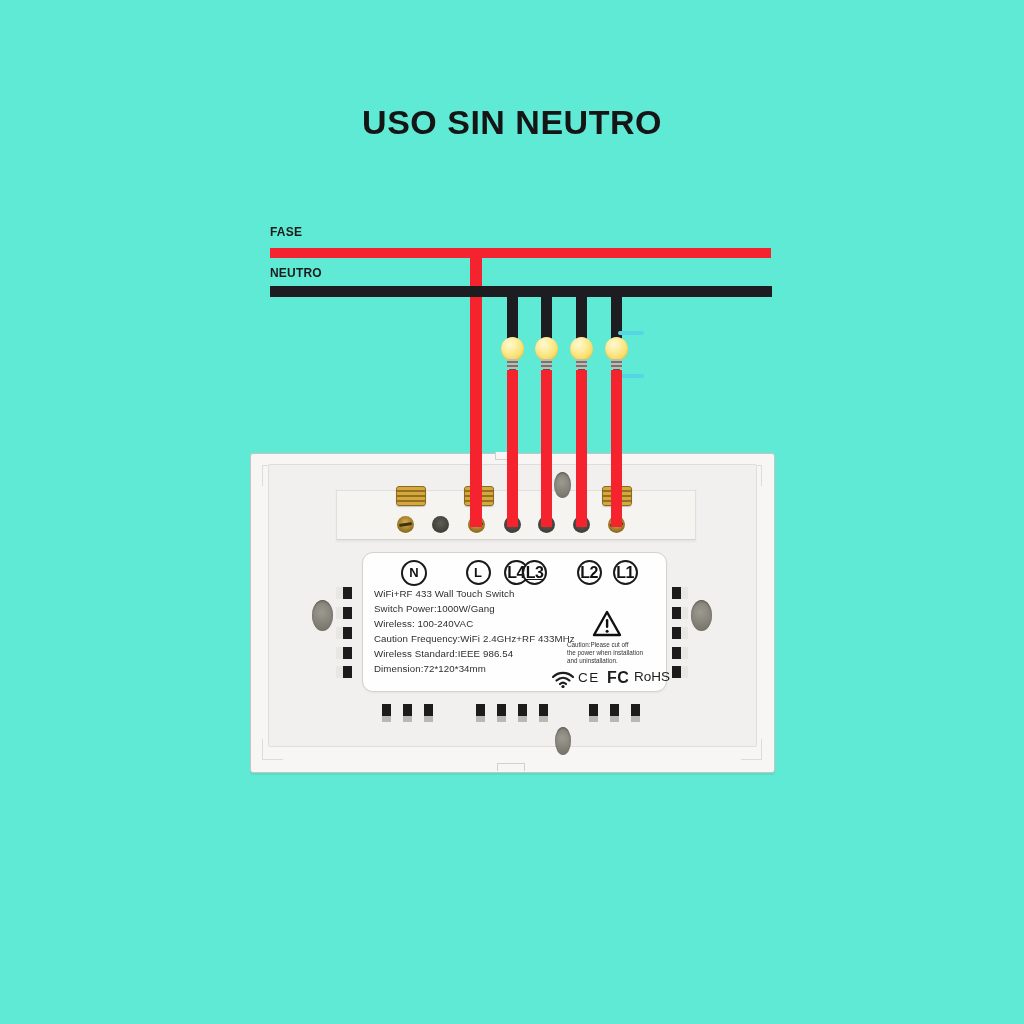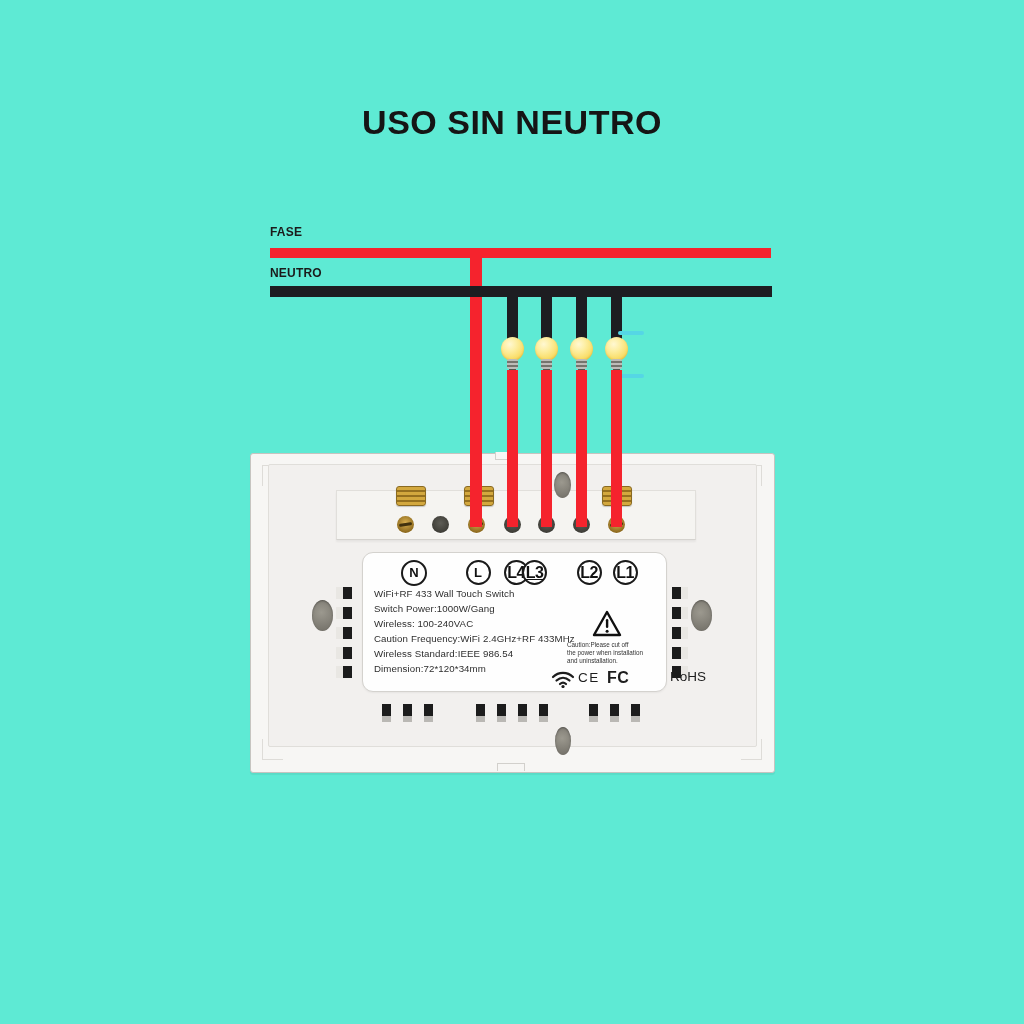--- a/index.html
+++ b/index.html
@@ -71,21 +71,21 @@
       background:#fff;}
   .tcircle.big{top:559.5px;width:22px;height:22px;font-size:13px;}
   .tcircle.one{font-size:13px;}
   .tcircle.two{font-size:16px;letter-spacing:-.5px;}
   #spec-lines{left:374px;top:586px;width:270px;font-size:9.7px;line-height:15.1px;
       color:#2e2e2e;letter-spacing:.1px;}
   #caution-block{left:567px;top:641px;width:105px;font-size:6.3px;line-height:7.8px;color:#333;}
   .cert{color:#1d1d1d;}
   #cert-ce{left:578px;top:669.5px;font-size:13.5px;letter-spacing:1.5px;}
   #cert-fcc{left:607px;top:668.5px;font-size:16px;font-weight:700;letter-spacing:.5px;}
-  #cert-rohs{left:634px;top:669px;font-size:13.5px;margin-left:36px;}
+  #cert-rohs{left:634px;top:669px;font-size:13.5px;}
 </style>
 </head>
 <body>
 
 <div id="stage">
 
   <div class="abs" id="main-title">USO SIN NEUTRO</div>
 
   <div class="abs feeder-label" style="left:270px;top:225px;">FASE</div>
   <div class="abs feeder-label" style="left:270px;top:266px;">NEUTRO</div>

